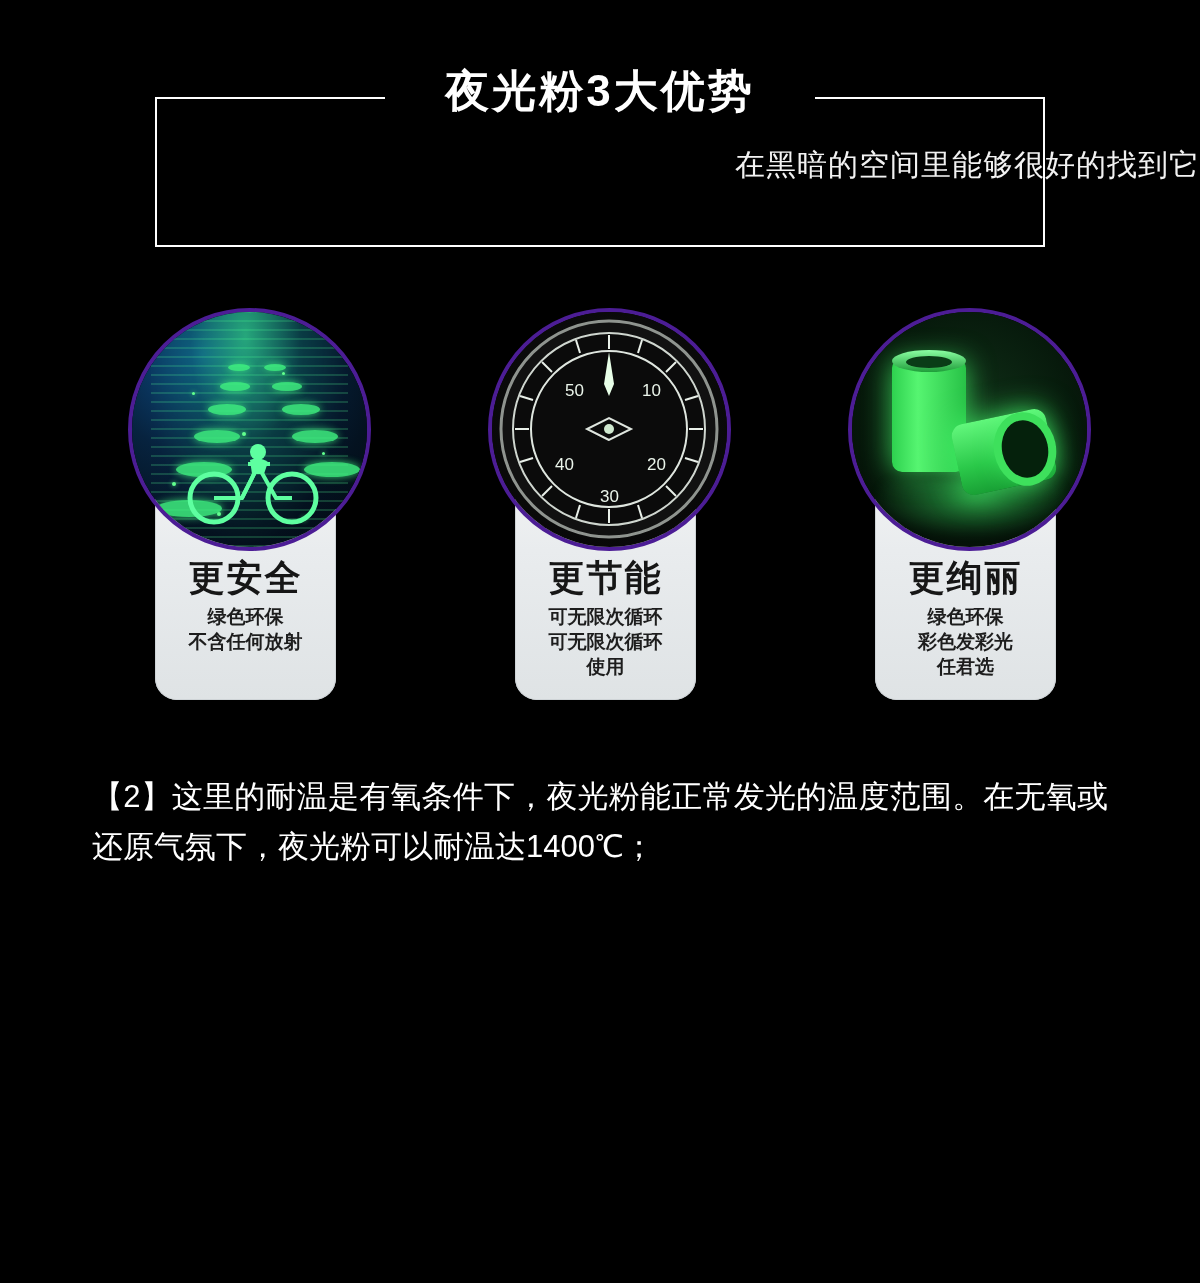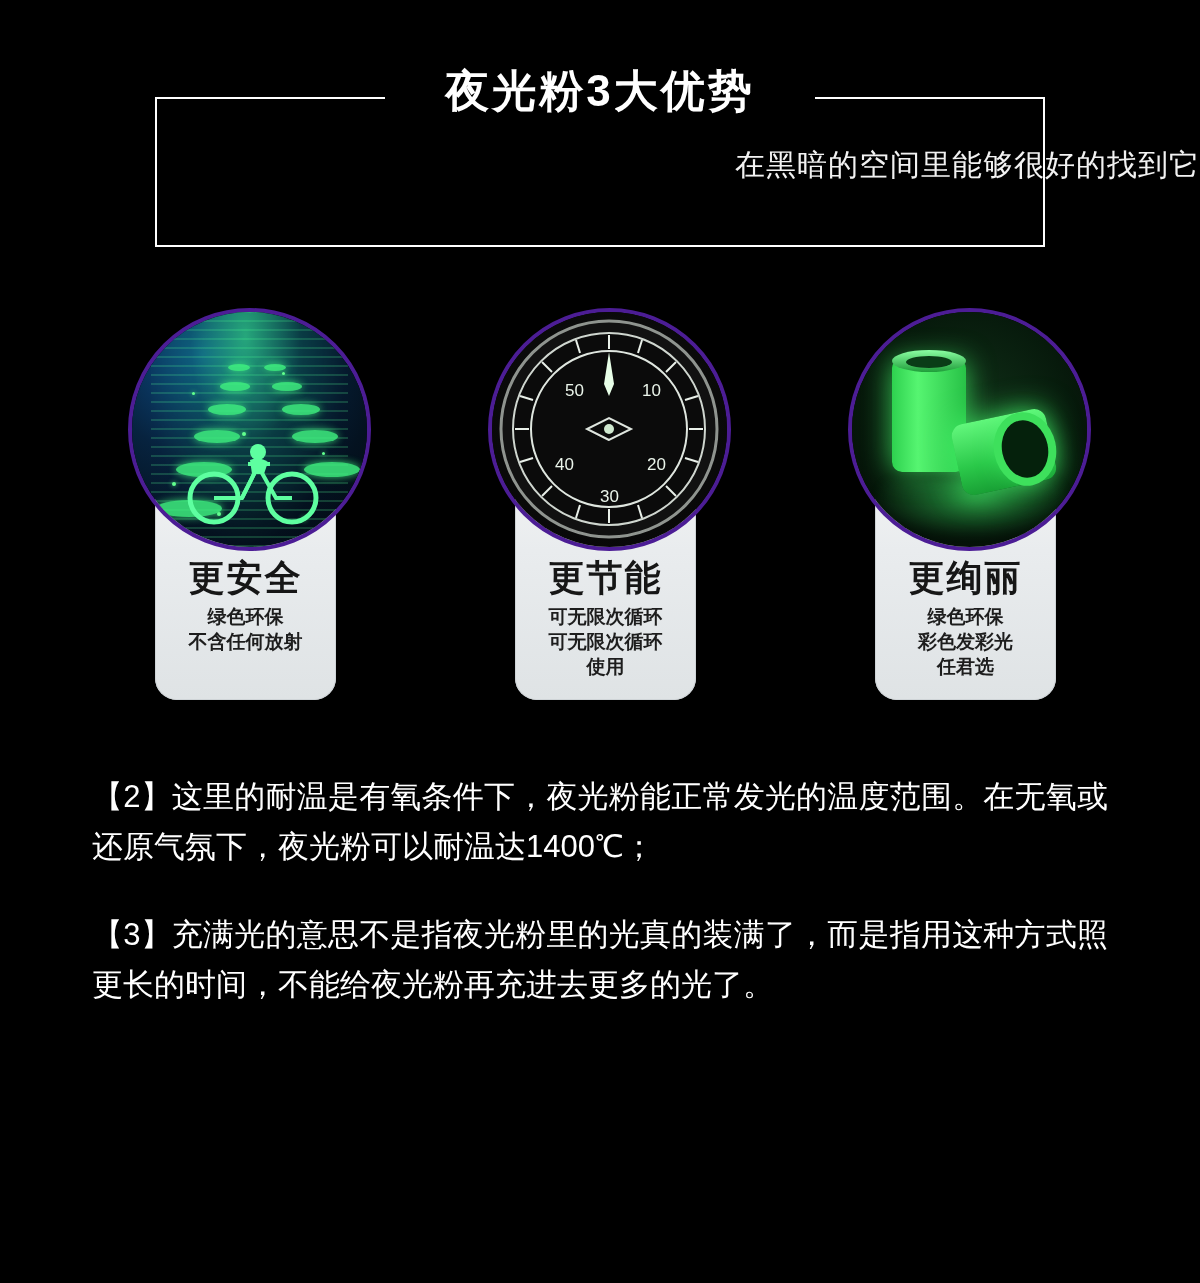--- a/index.html
+++ b/index.html
@@ -364,14 +364,13 @@
         <div>彩色发彩光</div>
         <div>任君选</div>
       </div>
     </div>
   </div>
 
 </div>
 
 <div class="paragraphs">
   <div class="para">【2】这里的耐温是有氧条件下，夜光粉能正常发光的温度范围。在无氧或还原气氛下，夜光粉可以耐温达1400℃；</div>
-  <div class="para">【3】充满光的意思不是指夜光粉里的光真的装满了，而是指用这种方式照更长的时间，不能给夜光粉再充进去更多的光了。</div>
 </div>
 
 </body></html>

